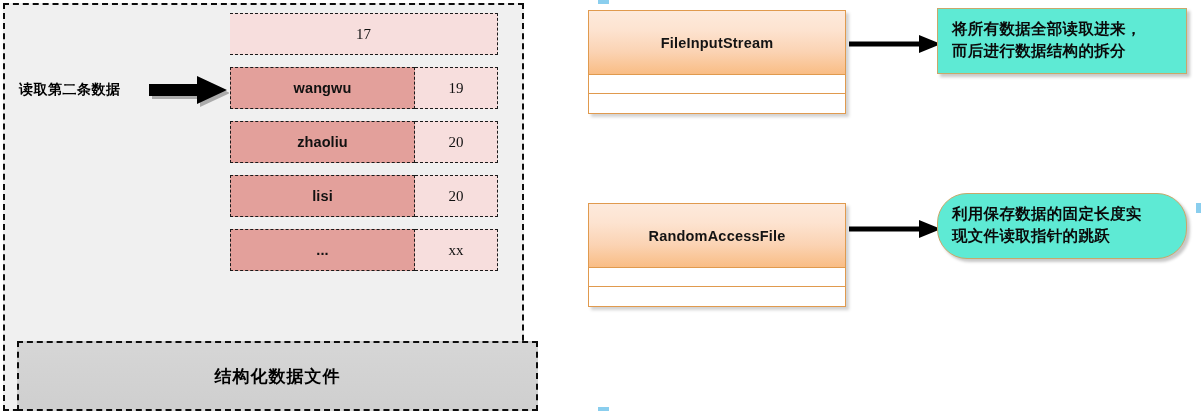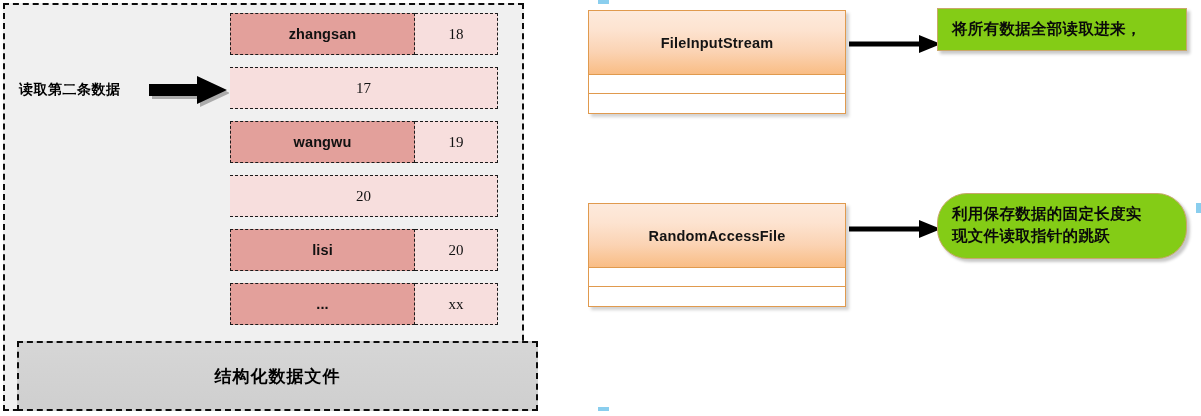--- a/index.html
+++ b/index.html
@@ -151,21 +151,21 @@
 
   #uml-fis  { left: 588px; top: 10px; }
   #uml-raf  { left: 588px; top: 203px; }
 
   
   .note-box {
     position: absolute;
     width: 250px;
     box-sizing: border-box;
     border: 1.5px solid #c8a86a;
-    background: #84cc16;
+    background: #5eead4;
     box-shadow: 3px 3px 3px rgba(0,0,0,0.22);
     padding: 9px 4px 10px 14px;
     font-family: "Liberation Serif", serif;
     font-size: 15.5px;
     font-weight: bold;
     line-height: 1.45;
     color: #0a0a0a;
     letter-spacing: 0.3px;
   }
   #note-fis { left: 937px; top: 8px; }
@@ -202,35 +202,32 @@
 
     <div id="read-arrow">
       <svg width="82" height="32" viewBox="0 0 82 32" xmlns="http://www.w3.org/2000/svg">
         <polygon points="2,9 50,9 50,1 80,15 50,29 50,21 2,21" fill="#2b2b2b" opacity="0.35" transform="translate(3,3)"></polygon>
         <polygon points="2,9 50,9 50,1 80,15 50,29 50,21 2,21" fill="#000000"></polygon>
       </svg>
     </div>
 
     <div id="record-list">
 
-      <div class="record-row">
-        <div class="cell-name">zhangsan</div>
-        <div class="cell-age">18</div>
-      </div>
 
       <div class="record-row">
         <div class="cell-age">17</div>
       </div>
 
       <div class="record-row">
         <div class="cell-name">wangwu</div>
         <div class="cell-age">19</div>
       </div>
 
       <div class="record-row">
+        <div class="cell-name">zhaoliu</div>
         <div class="cell-age">20</div>
       </div>
 
       <div class="record-row">
         <div class="cell-name">lisi</div>
         <div class="cell-age">20</div>
       </div>
 
       <div class="record-row">
         <div class="cell-name">...</div>
@@ -250,20 +247,21 @@
 
   <div class="connector" id="conn-fis">
     <svg width="92" height="24" viewBox="0 0 92 24" xmlns="http://www.w3.org/2000/svg">
       <line x1="0" y1="12" x2="74" y2="12" stroke="#000000" stroke-width="5"></line>
       <polygon points="70,3 92,12 70,21" fill="#000000"></polygon>
     </svg>
   </div>
 
   <div class="note-box" id="note-fis">
     <div>将所有数据全部读取进来，</div>
+    <div>而后进行数据结构的拆分</div>
   </div>
 
   <div class="uml-box" id="uml-raf">
     <div class="uml-header">RandomAccessFile</div>
     <div class="uml-compartment"></div>
     <div class="uml-compartment last"></div>
   </div>
 
   <div class="connector" id="conn-raf">
     <svg width="92" height="24" viewBox="0 0 92 24" xmlns="http://www.w3.org/2000/svg">

